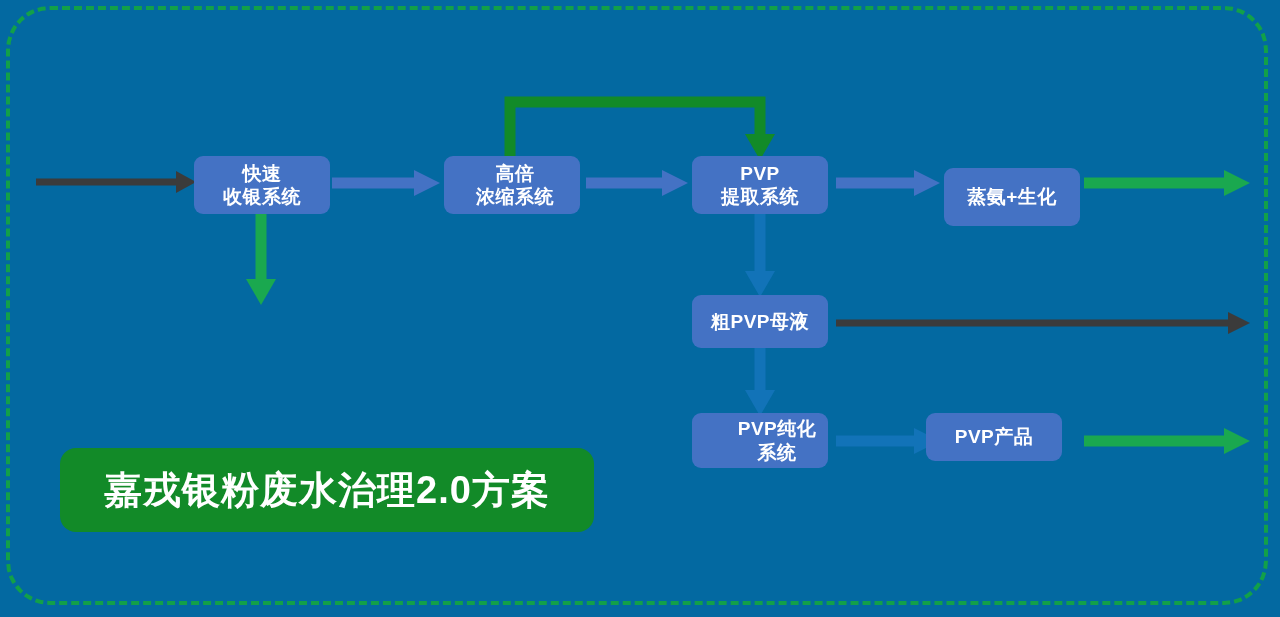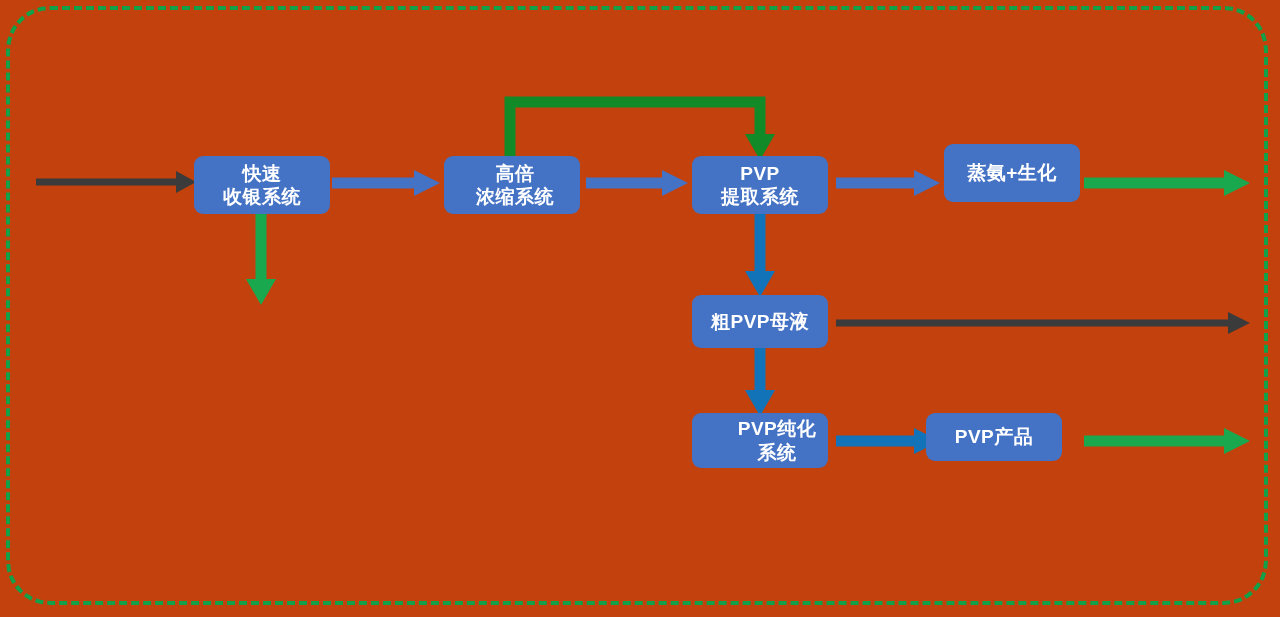--- a/index.html
+++ b/index.html
@@ -5,21 +5,21 @@
 <style>
   html, body {
     margin: 0;
     padding: 0;
     background: #000000;
   }
   #canvas {
     position: relative;
     width: 1280px;
     height: 617px;
-    background: #c2410c;
+    background: #0369a1;
     overflow: hidden;
     font-family: "Liberation Sans", "DejaVu Sans", sans-serif;
   }
   
   #frame {
     position: absolute;
     left: 6px;
     top: 6px;
     width: 1262px;
     height: 599px;
@@ -154,22 +154,23 @@
 
   <div class="node" style="left:194px; top:156px; width:136px; height:58px;">快速
 收银系统</div>
 
   <div class="node" style="left:444px; top:156px; width:136px; height:58px;padding-left:12px;">高倍
 浓缩系统</div>
 
   <div class="node" style="left:692px; top:156px; width:136px; height:58px;">PVP
 提取系统</div>
 
-  <div class="node" style="left:944px; top:144px; width:136px; height:58px;">蒸氨+生化</div>
+  <div class="node" style="left:944px; top:168px; width:136px; height:58px;">蒸氨+生化</div>
 
   <div class="node" style="left:692px; top:295px; width:136px; height:53px;text-align:center;">粗PVP母液</div>
 
   <div class="node" style="left:692px; top:413px; width:136px; height:55px;padding-left:40px;">PVP纯化系统</div>
 
   <div class="node" style="left:890px; top:413px; width:136px; height:48px;margin-left:36px;">PVP产品</div>
 
+  <div class="title-banner" style="left:60px; top:448px; width:534px; height:84px;">嘉戎银粉废水治理2.0方案</div>
 
 </div>
 
 </body></html>

